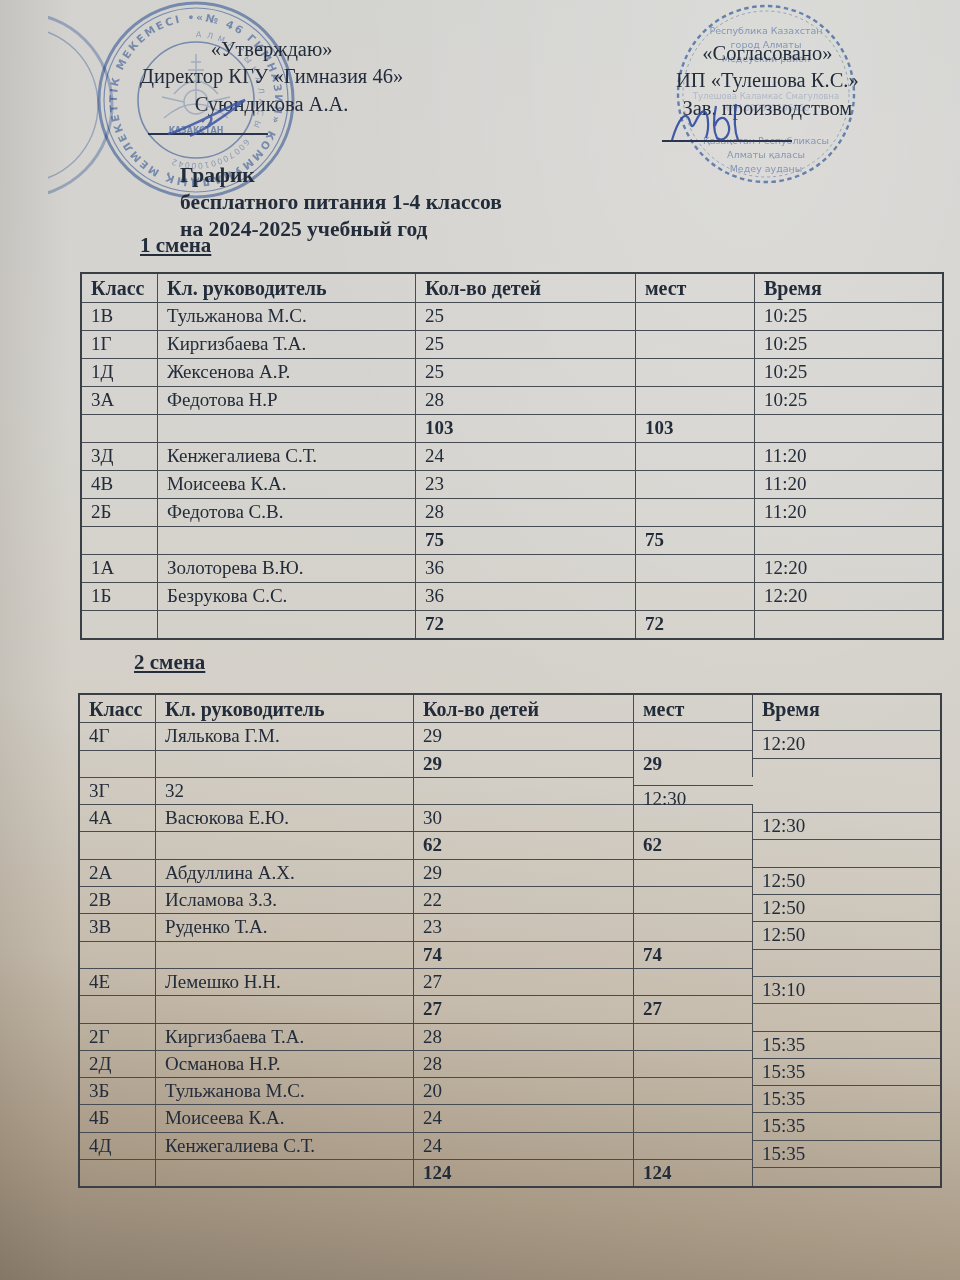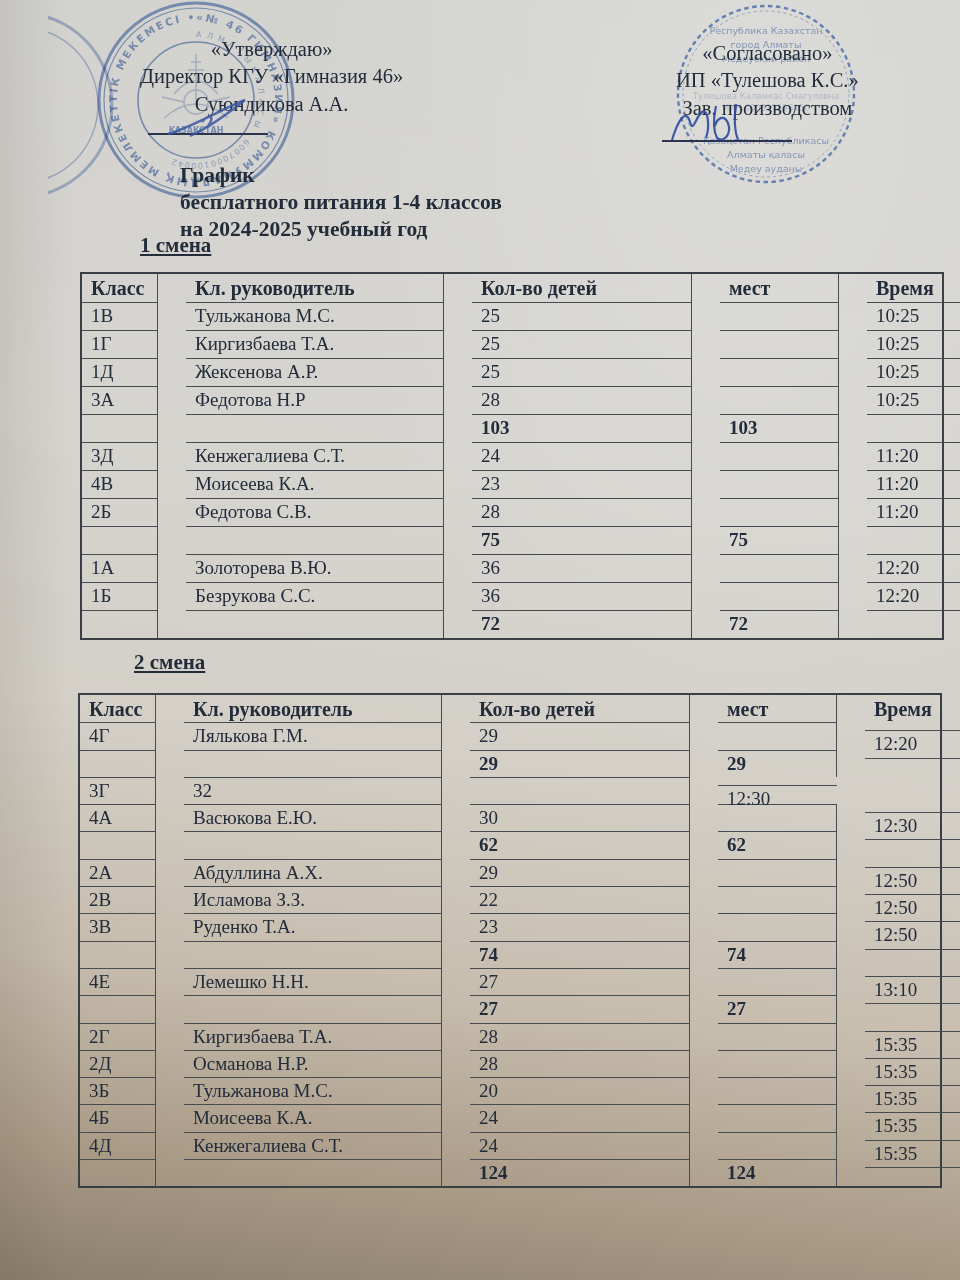--- a/index.html
+++ b/index.html
@@ -14,21 +14,21 @@
   }
   .abs{position:absolute;}
   
   .sig-block{font-weight:normal;font-size:20.5px;line-height:1.33;white-space:nowrap;z-index:5;text-align:center;}
   .sig-line{height:0;border-top:2px solid #2b3550;z-index:5;}
   
   .doc-title{left:180px;top:162px;width:700px;text-align:left;font-weight:bold;font-size:21.5px;line-height:1.25;z-index:4;}
   .shift-label{font-weight:bold;font-size:21px;text-decoration:underline;z-index:4;}
   
   .tbl{z-index:4;background:transparent;border:2px solid #3a3f46;}
-  .tr{display:grid;grid-template-columns:76px 258px 220px 119px 187px;gap:28px;}
+  .tr{display:grid;grid-template-columns:76px 258px 220px 119px 187px;}
   .td{border:1px solid #474c52;border-width:1px 1px 0 0;padding:2px 0 0 9px;
       font-size:19px;line-height:1.2;overflow:visible;white-space:nowrap;}
   .tr .td:last-child{border-right:none;}
   .tr:first-child .td{border-top:none;}
   .th-row .td{font-weight:bold;font-size:20px;}
   .tr.total .td{font-weight:bold;}
   .t1 .tr{height:28px;}
   .t2 .tr{height:27.3px;}
   .t2 .tr:not(.th-row) .td.c4{transform:translateY(8px);}
   

